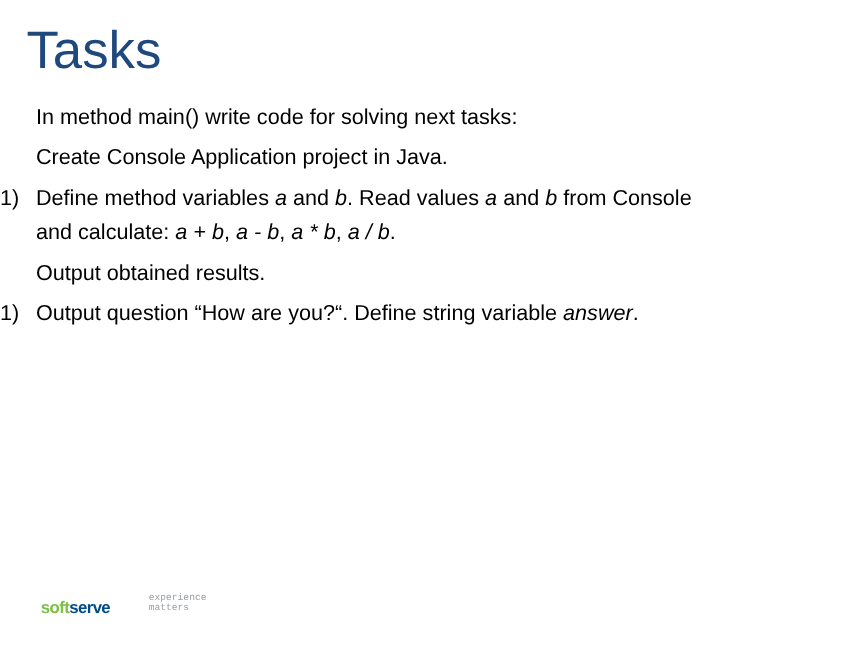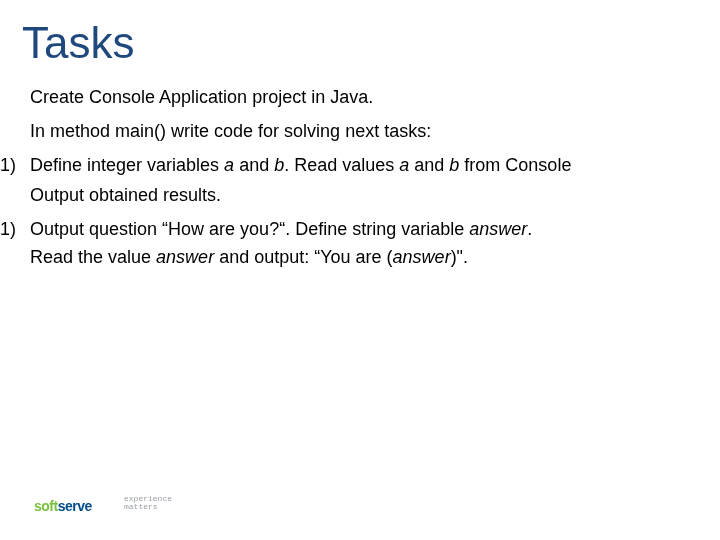--- a/index.html
+++ b/index.html
@@ -67,33 +67,33 @@
     font-family: Liberation Mono, monospace;
   }
 </style>
 </head>
 <body>
 
 <div class="title">Tasks</div>
 
 <div class="content">
 
+  <div class="para">In method main() write code for solving next tasks:</div>
   <div class="para">Create Console Application project in Java.</div>
-  <div class="para">In method main() write code for solving next tasks:</div>
 
   <div class="numbered">
-    <span class="num">1)</span><span class="numbody"><span>Define integer variables </span><span class="it">a</span><span> and </span><span class="it">b</span><span>. Read values </span><span class="it">a</span><span> and </span><span class="it">b</span><span> from Console</span></span>
+    <span class="num">1)</span><span class="numbody"><span>Define method variables </span><span class="it">a</span><span> and </span><span class="it">b</span><span>. Read values </span><span class="it">a</span><span> and </span><span class="it">b</span><span> from Console</span></span>
+  </div>
+  <div class="indent">
+    <span>and calculate: </span><span class="it">a + b</span><span>, </span><span class="it">a - b</span><span>, </span><span class="it">a * b</span><span>, </span><span class="it">a / b</span><span>.</span>
   </div>
   <div class="para">Output obtained results.</div>
 
   <div class="numbered">
     <span class="num">1)</span><span class="numbody"><span>Output question “How are you?“. Define string variable </span><span class="it">answer</span><span>.</span></span>
-  </div>
-  <div class="indent">
-    <span>Read the value </span><span class="it">answer</span><span> and output: “You are (</span><span class="it">answer</span><span>)".</span>
   </div>
 
 </div>
 
 <div class="logo">
   <span class="soft">soft</span><span class="serve">serve</span>
 </div>
 <div class="tagline">
   <div>experience</div>
   <div>matters</div>

